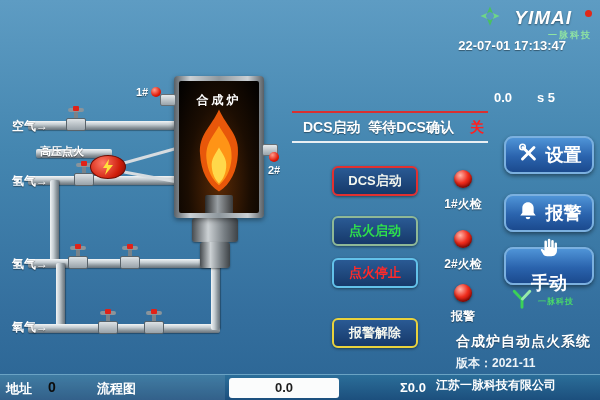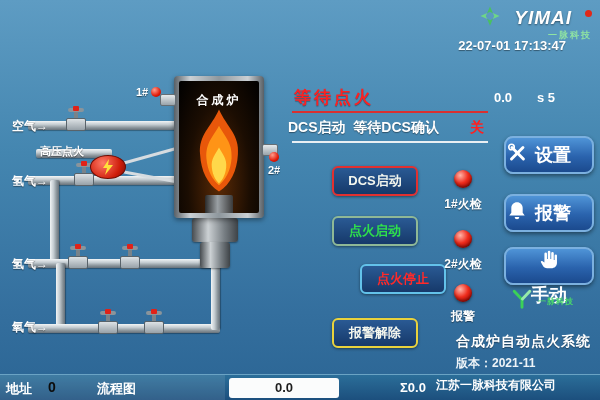--- a/index.html
+++ b/index.html
@@ -52,40 +52,40 @@
   .nozzle { position:absolute; width:16px; height:12px; border:1px solid #656e74; border-radius:2px; z-index:9;
     background:linear-gradient(180deg,#e6eaec,#99a3aa); }
   .tag { position:absolute; z-index:10; display:flex; align-items:center; gap:3px; color:#fff; font-size:11px; font-weight:bold; text-shadow:0 1px 1px rgba(0,0,0,.5); }
   .tag-dot { width:10px; height:10px; border-radius:50%; background:radial-gradient(circle at 35% 30%,#ff9d8d,#e21a08 60%,#8c0a03); }
 
   
   .phase { position:absolute; left:294px; top:86px; color:#ff2020; font-size:17px; font-weight:bold; letter-spacing:3px; text-shadow:0 1px 1px rgba(0,0,0,.35); }
   .phase-val { position:absolute; left:494px; top:90px; color:#fff; font-size:13px; font-weight:bold; }
   .phase-unit { position:absolute; left:537px; top:90px; color:#fff; font-size:13px; font-weight:bold; }
   .uline { position:absolute; height:2px; }
-  .dcs-text { position:absolute; left:288px; top:119px; color:#fff; font-size:14px; font-weight:bold; white-space:pre; text-shadow:0 1px 1px rgba(0,0,0,.4); }
+  .dcs-text { position:absolute; left:303px; top:119px; color:#fff; font-size:14px; font-weight:bold; white-space:pre; text-shadow:0 1px 1px rgba(0,0,0,.4); }
   .dcs-state { position:absolute; left:470px; top:119px; color:#ff2020; font-size:14px; font-weight:bold; }
 
   .cbtn { position:absolute; left:332px; width:86px; height:30px; border-radius:6px; cursor:pointer;
     background:linear-gradient(180deg,#2a5a94 0%,#16396a 100%);
     display:flex; align-items:center; justify-content:center; font-size:13px; font-weight:bold;
     box-shadow:0 1px 3px rgba(0,0,0,.45); }
   .cbtn-dcs   { border:2px solid #e23030; color:#f3f6ef; }
   .cbtn-start { border:2px solid #8fb896; color:#2fe04c; }
   .cbtn-stop  { border:2px solid #63c2ea; color:#ff2a2a; }
   .cbtn-clear { border:2px solid #e9d23c; color:#f5f7ee; }
 
   .lamp { position:absolute; width:18px; height:18px; border-radius:50%;
     background:radial-gradient(circle at 35% 30%,#ffb4a8 0%,#ef2d1d 45%,#b40f07 75%,#7a0802 100%);
     box-shadow:0 1px 3px rgba(0,0,0,.5), inset 0 -2px 3px rgba(0,0,0,.35); }
   .ind-label { position:absolute; width:62px; text-align:center; color:#fff; font-size:12px; font-weight:bold; text-shadow:0 1px 1px rgba(0,0,0,.45); }
 
   .mbtn { position:absolute; left:504px; width:90px; height:38px; border-radius:9px; cursor:pointer;
     border:2px solid #7bb0df; background:linear-gradient(180deg,#4f94d7 0%,#2a63ad 55%,#1b4a8e 100%);
-    display:flex; align-items:center; justify-content:flex-start; gap:7px;
+    display:flex; align-items:center; justify-content:center; gap:7px;
     color:#fff; font-size:18px; font-weight:bold; box-shadow:0 2px 4px rgba(0,0,0,.45); }
 
   .brand-small { position:absolute; left:510px; top:288px; display:flex; align-items:center; gap:4px; }
   .brand-small-text { color:#49d86a; font-size:8px; font-weight:bold; letter-spacing:1px; }
   .sys-name { position:absolute; left:456px; top:333px; color:#fff; font-size:14px; font-weight:bold; letter-spacing:1px; text-shadow:0 1px 1px rgba(0,0,0,.4); }
   .version { position:absolute; left:456px; top:355px; color:#eef4f8; font-size:12px; font-weight:bold; }
 
   
   .footer { position:absolute; left:0; top:374px; width:600px; height:26px;
     background:linear-gradient(180deg,#2b6e99,#1c4f7d); border-top:1px solid #6aa3c4; }
@@ -206,35 +206,34 @@
   <div class="nozzle" style="left:262px; top:144px;"></div>
   <div class="tag" style="left:136px; top:86px;">
     <span>1#</span>
     <span class="tag-dot"></span>
   </div>
   <div class="tag" style="left:268px; top:152px; flex-direction:column; gap:2px;">
     <span class="tag-dot"></span>
     <span>2#</span>
   </div>
 
-  <div class="phase">等待点火</div>
   <div class="phase-val">0.0</div>
   <div class="phase-unit">s 5</div>
   <div class="uline" style="left:292px; top:111px; width:196px; background:#d93030;"></div>
   <div class="dcs-text">DCS启动  等待DCS确认</div>
   <div class="dcs-state">关</div>
   <div class="uline" style="left:292px; top:141px; width:196px; background:#e9eff3;"></div>
 
   <div class="cbtn cbtn-dcs" style="top:166px;justify-content:center;">
       <span>DCS启动</span>
     </div>
   <div class="cbtn cbtn-start" style="top:216px;">
       <span>点火启动</span>
     </div>
-  <div class="cbtn cbtn-stop" style="top:264px;margin-left:28px;">
+  <div class="cbtn cbtn-stop" style="top:258px;">
       <span>点火停止</span>
     </div>
   <div class="cbtn cbtn-clear" style="top:318px;">
       <span>报警解除</span>
     </div>
 
   <div class="lamp" style="left:454px; top:170px;"></div>
   <div class="ind-label" style="left:432px; top:196px;">1#火检</div>
   <div class="lamp" style="left:454px; top:230px;"></div>
   <div class="ind-label" style="left:432px; top:256px;">2#火检</div>

